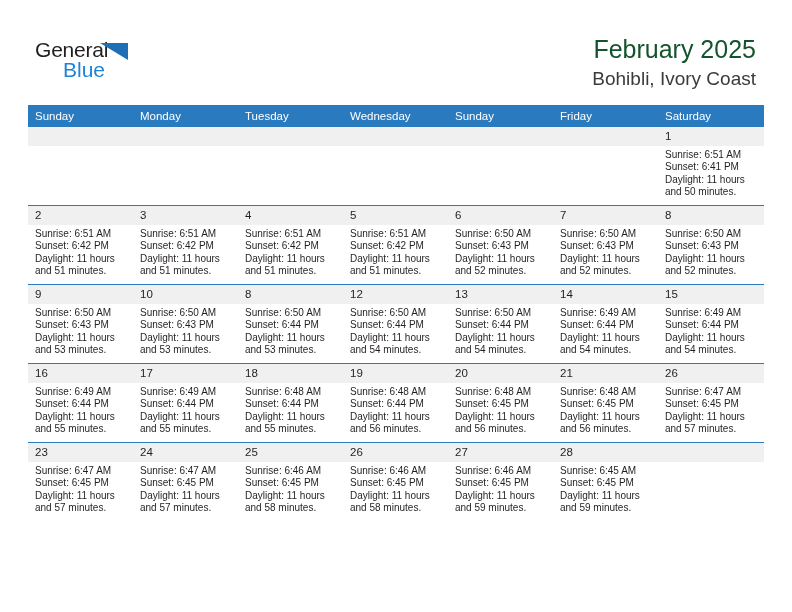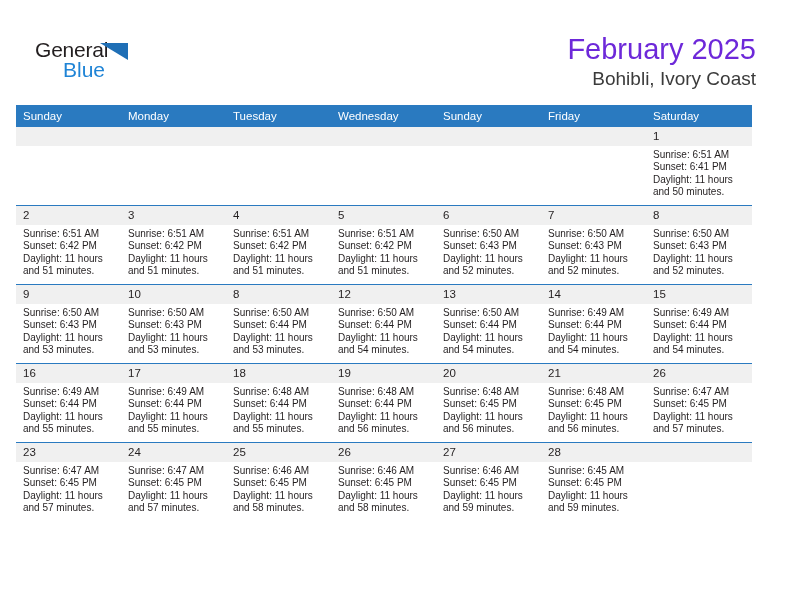--- a/index.html
+++ b/index.html
@@ -65,38 +65,38 @@
     line-height: 23px;
     white-space: nowrap;
   }
   .title-block {
     position: absolute;
     right: 36px;
     top: 33px;
     text-align: right;
   }
   .cal-title {
-    font-size: 29px;
-    color: #6d28d9;
+    font-size: 25px;
+    color: #14532d;
     line-height: 32px;
     white-space: nowrap;
     margin-left: 12px;
   }
   .cal-subtitle {
     font-size: 19px;
     color: #3b3b3b;
     line-height: 20px;
     margin-top: 4px;
     white-space: nowrap;
   }
 
   
   .calendar {
     position: absolute;
-    left: 16px;
+    left: 28px;
     top: 105px;
     width: 736px;
     border-collapse: collapse;
     table-layout: fixed;
   }
   .calendar th {
     background: #2a7ac0;
     color: #ffffff;
     font-weight: normal;
     font-size: 11.5px;

